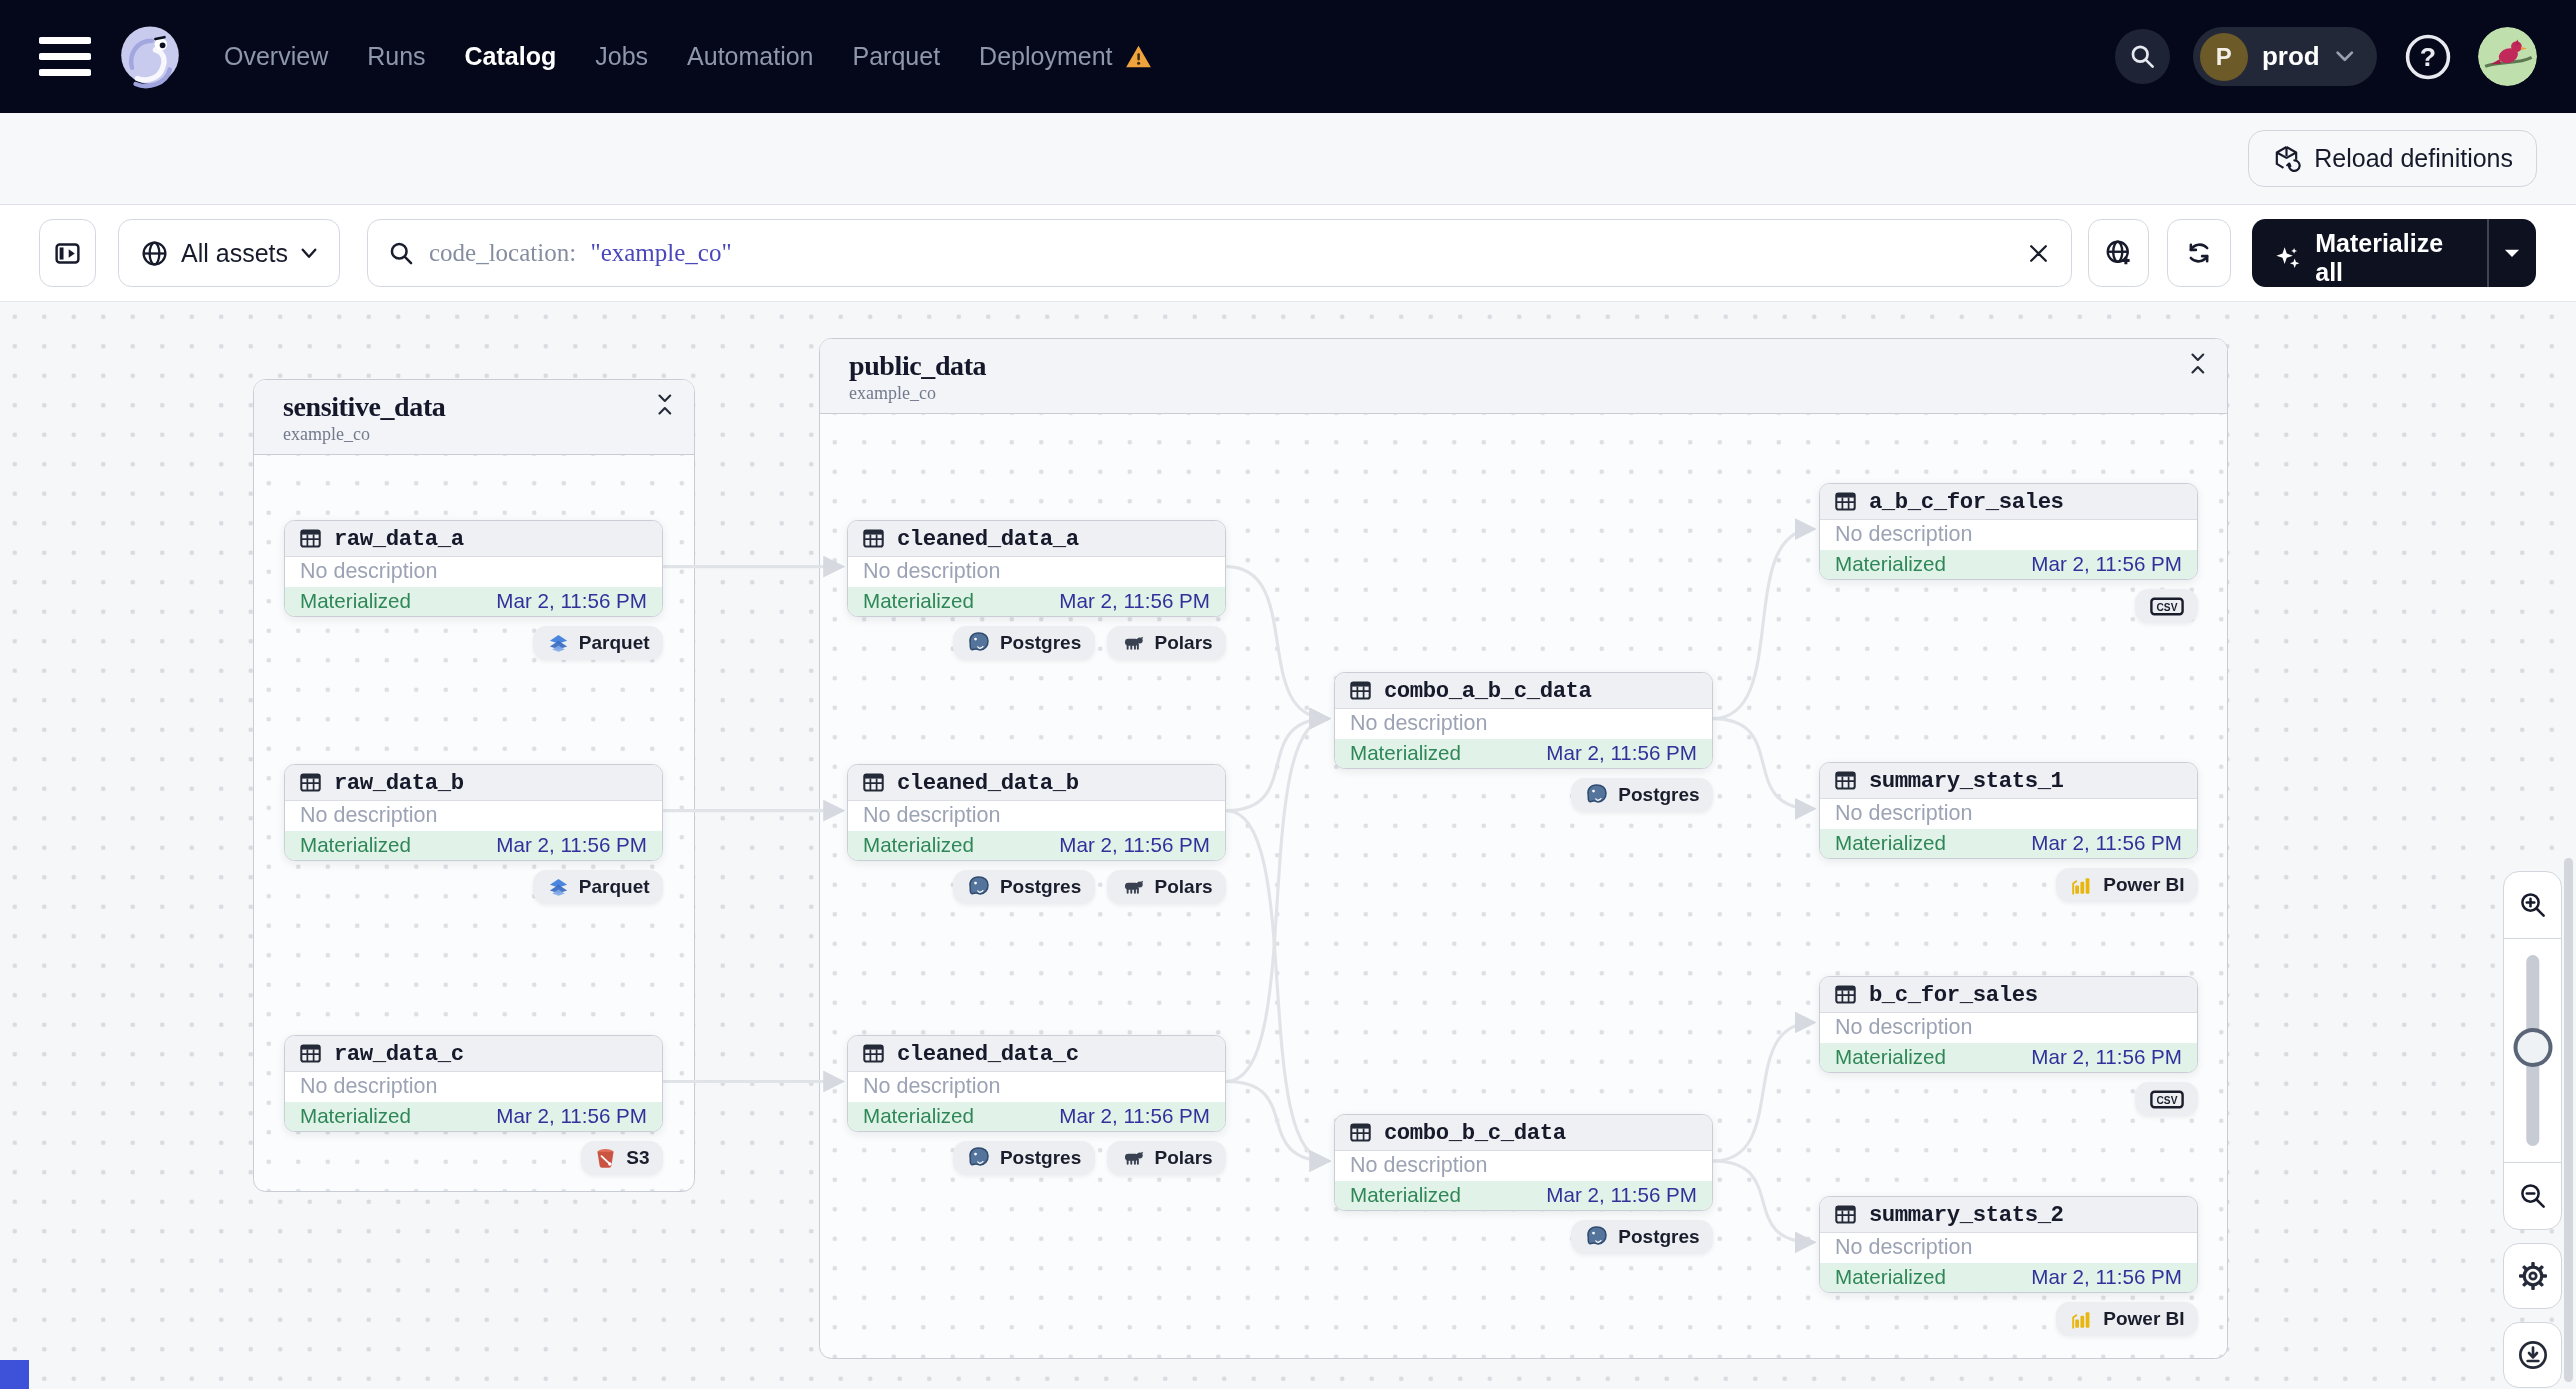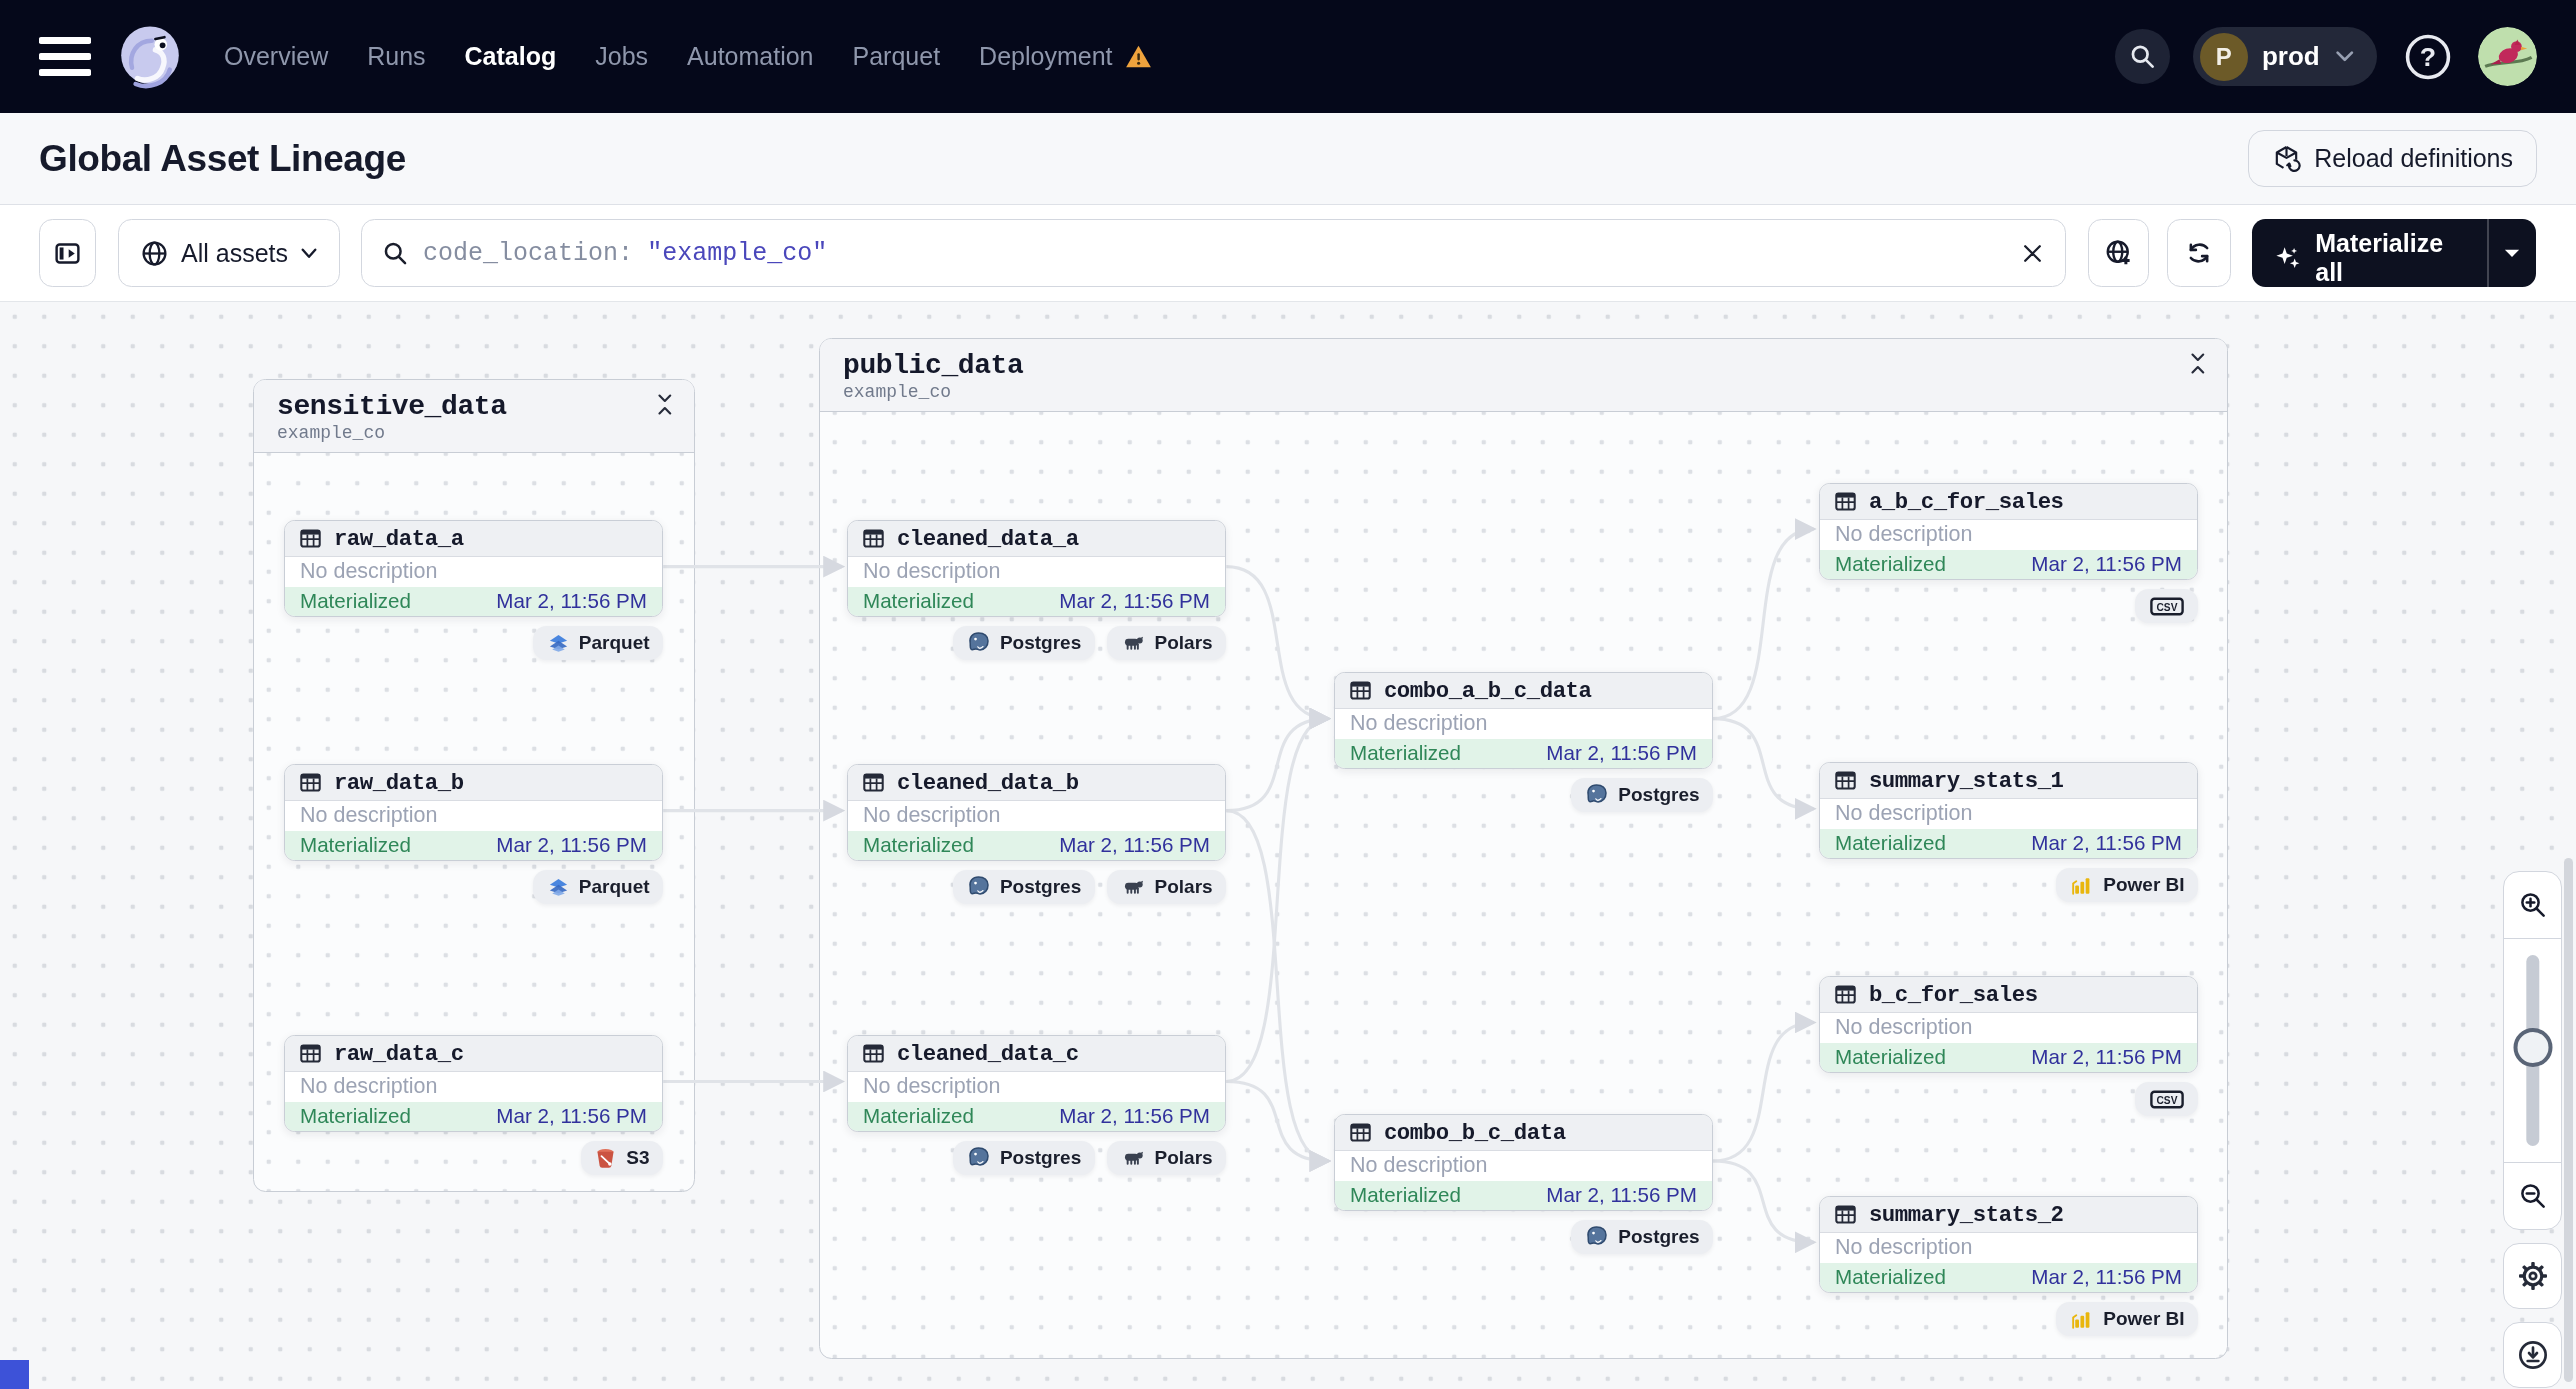--- a/index.html
+++ b/index.html
@@ -1,18 +1,18 @@
 <!DOCTYPE html>
 <html style="font-size:14.3px"><head>
 <meta charset="utf-8">
 <style>
   * { margin:0; padding:0; box-sizing:border-box; }
   html,body { width:2576px; height:1389px; overflow:hidden; background:#F6F7F9;
     font-family:"Liberation Sans", sans-serif; }
-  .mono { font-family:Liberation Mono, monospace; }
+  .mono { font-family:Liberation Serif, serif;margin-left:6px; }
   .page { position:relative; width:2576px; height:1389px; }
 
   
   nav { position:absolute; top:0; left:0; width:100%; height:113px; background:#05081A;
     display:flex; align-items:center; padding:0 39px; }
   .hamburger { width:52px; height:39px; display:flex; flex-direction:column; justify-content:space-between; cursor:pointer; margin-right:23px;}
   .hamburger span { display:block; height:7.2px; border-radius:1.8px; background:#FFFFFF; }
   .logo { width:72px; height:72px; margin-right:38px; }
   .nav-links { display:flex; align-items:center; gap:39px;justify-content:space-between; }
   .nav-link { font-size:25px; color:#8F97AC; cursor:pointer; display:flex; align-items:center; gap:12.5px;}
@@ -180,21 +180,20 @@
           <circle cx="43" cy="22" r="6" fill="#C1295B"></circle>
           <path d="M44 14 L47 20 L41 20 Z" fill="#B8224E"></path>
           <path d="M48 22 L55 24 L48 26 Z" fill="#E8A13C"></path>
           <path d="M24 36 L14 42 L26 41 Z" fill="#A91F4C"></path>
           </svg>
       </div>
     </div>
   </nav>
 
   <header class="page-header">
-    <h1>Global Asset Lineage</h1>
     <button class="reload-btn">
       <svg width="29" height="29" viewBox="0 0 24 24" fill="none" stroke="#161A2B" stroke-width="1.8" stroke-linejoin="round">
         <path d="M12 2.5 L20 7 V13 M12 2.5 L4 7 V16.5 L9.5 19.8 M12 2.5 V10 M4 7 L12 11.5 L20 7"></path>
         <path d="M18.5 13.5 a4.4 4.4 0 1 1 -4.2 3" stroke-linecap="round"></path>
         <path d="M12.6 17.6 L14.2 16.2 L15.2 18.4" stroke-linecap="round"></path>
         </svg>
       <span>Reload definitions</span>
     </button>
   </header>
 

